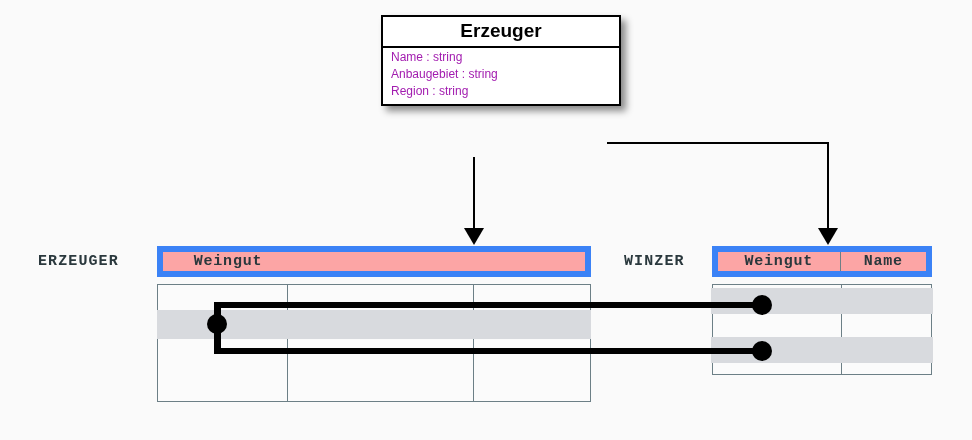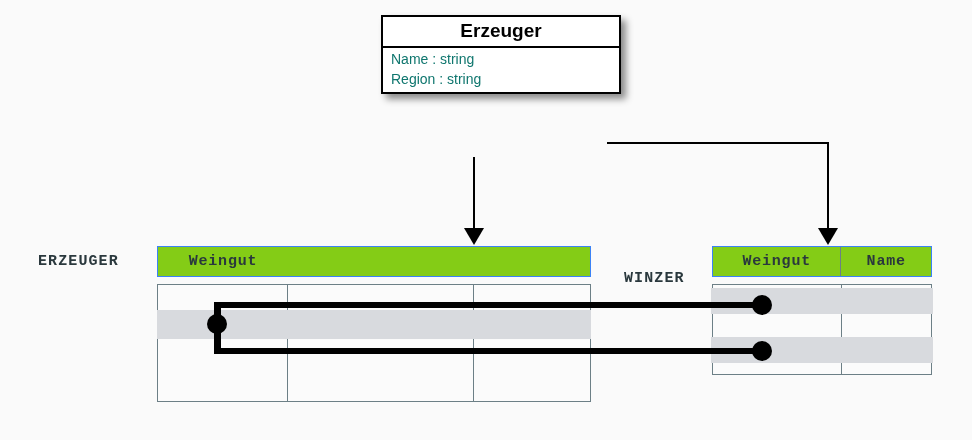--- a/index.html
+++ b/index.html
@@ -41,42 +41,42 @@
     color: #000000;
     padding: 3px 0 4px 0;
     border-bottom: 2px solid #000000;
     line-height: 1.15;
   }
   .uml-attrs {
     padding: 1px 0 3px 0;
   }
   .uml-attr {
     font-family: "Liberation Sans", sans-serif;
-    font-size: 14px;
-    color: #0f766e;
+    font-size: 12px;
+    color: #a21caf;
     line-height: 1.44;
     padding-left: 8px;
     white-space: nowrap;
   }
 
   
   .rel-label {
     position: absolute;
     font-family: "Liberation Mono", monospace;
     font-weight: bold;
     font-size: 15px;
     letter-spacing: 1.1px;
     color: #2a383d;
     white-space: nowrap;
   }
   .tbl-head {
     position: absolute;
     display: flex;
-    border: 1px solid #3b82f6;
-    background: #84cc16;
+    border: 6px solid #3b82f6;
+    background: #fca5a5;
     box-sizing: border-box;
     height: 31px;
   }
   .tbl-head .cell {
     font-family: "Liberation Mono", monospace;
     font-weight: bold;
     font-size: 15px;
     letter-spacing: 0.8px;
     color: #2a383d;
     display: flex;
@@ -164,20 +164,21 @@
 </style>
 </head>
 <body>
 
 <div id="canvas">
 
   <div class="uml-box">
     <div class="uml-title">Erzeuger</div>
     <div class="uml-attrs">
       <div class="uml-attr">Name : string</div>
+      <div class="uml-attr">Anbaugebiet : string</div>
       <div class="uml-attr">Region : string</div>
     </div>
   </div>
 
   <div class="arrow-line" style="left:473px; top:157px; height:72px;"></div>
   <div class="arrow-head" style="left:464px; top:228px;"></div>
 
   <div class="thin-h" style="left:607px; top:142px; width:222px;"></div>
   <div class="thin-v" style="left:827px; top:142px; height:87px;"></div>
   <div class="arrow-head" style="left:818px; top:228px;"></div>
@@ -192,21 +193,21 @@
     <div class="vline" style="left:129px;"></div>
     <div class="vline" style="left:315px;"></div>
     <div class="row" style="top:0px;   height:26px;"></div>
     <div class="row" style="top:26px;  height:29px;"></div>
     <div class="row" style="top:55px;  height:29px;"></div>
     <div class="row" style="top:84px;  height:32px;"></div>
   </div>
 
   <div class="band" style="left:157px; top:310px; width:434px; height:29px;"></div>
 
-  <div class="rel-label" style="left:624px; top:270px;">WINZER</div>
+  <div class="rel-label" style="left:624px; top:253px;">WINZER</div>
 
   <div class="tbl-head" style="left:712px; top:246px; width:220px;">
     <div class="cell" style="width:129px;">Weingut</div>
     <div class="cell" style="width:90px;">Name</div>
   </div>
 
   <div class="tbl-body" style="left:712px; top:284px; width:220px; height:91px;">
     <div class="vline" style="left:128px;"></div>
     <div class="row" style="top:0px;  height:30px;"></div>
     <div class="row" style="top:30px; height:30px;"></div>

